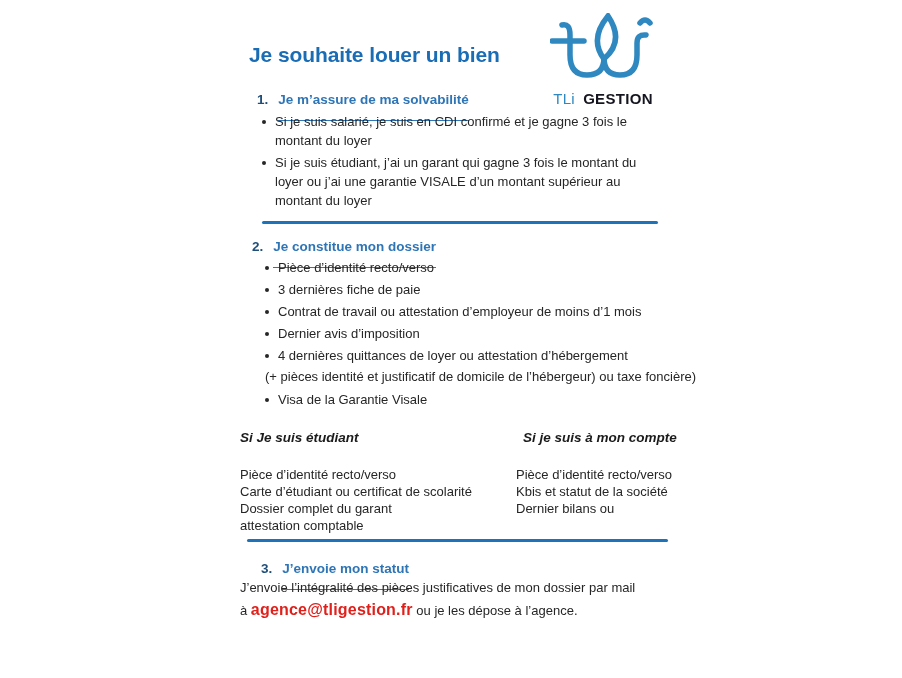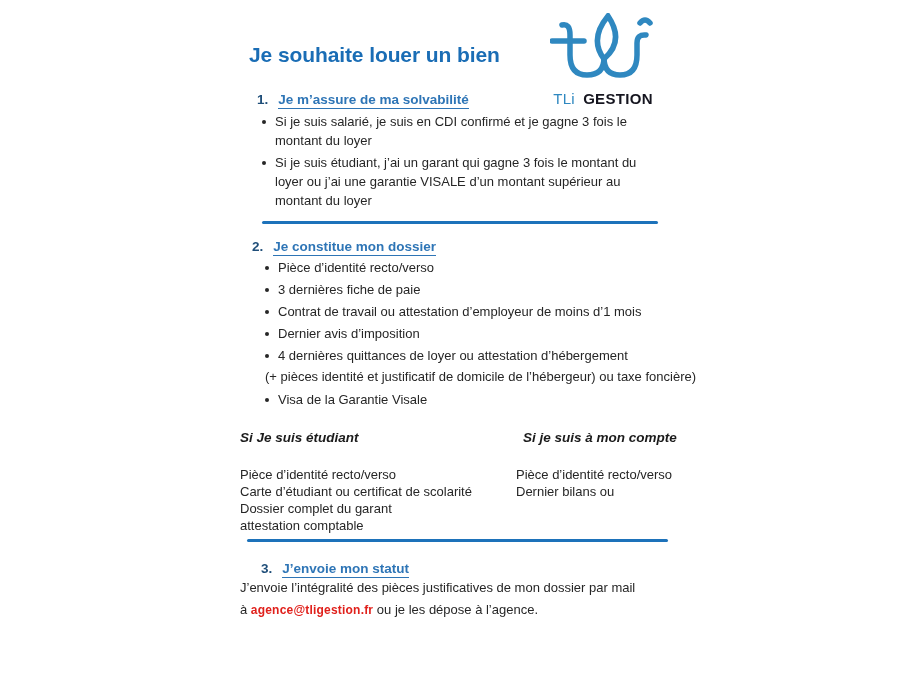--- a/index.html
+++ b/index.html
@@ -21,21 +21,21 @@
     letter-spacing:-0.1px;color:var(--title-blue);}
 
   .logo{position:absolute;left:541px;top:13px;width:124px;text-align:center;}
   .logo svg{display:block;margin:0 auto;}
   .wordmark{margin-top:5px;font-size:15px;white-space:nowrap;}
   .wordmark .brand{color:var(--logo-blue);font-weight:400;letter-spacing:0.3px;}
   .wordmark .suffix{color:var(--brand-dark);font-weight:700;letter-spacing:0.3px;margin-left:4px;}
 
   .sec-heading{position:absolute;font-size:13.5px;font-weight:700;white-space:nowrap;}
   .sec-heading .num{color:var(--number-navy);margin-right:10px;}
-  .sec-heading .txt{color:var(--heading-blue);border-bottom:1.5px solid var(--heading-blue);padding-bottom:1px;}
+  .sec-heading .txt{color:var(--heading-blue);border-bottom:1.5px solid var(--heading-blue);padding-bottom:13px;}
   .h1{left:257px;top:92px;}
   .h2{left:252px;top:239px;}
   .h3{left:261px;top:561px;}
 
   .blist{position:absolute;list-style:none;font-size:13px;line-height:19px;}
   .blist li{display:flex;margin-bottom:3px;}
   .blist .dot{flex:none;width:4px;height:4px;border-radius:50%;background:var(--text-dark);margin:8px 9px 0 0;}
   .list1{left:262px;top:112px;width:385px;}
   .list2{left:265px;top:258px;width:432px;}
   .hangline{font-size:13px;line-height:18.5px;margin:0 0 3px 0;width:432px;}
@@ -45,21 +45,21 @@
   .divider2{left:247px;top:539px;width:421px;}
 
   .col{position:absolute;top:429px;font-size:13px;line-height:17px;}
   .col .col-header{font-size:13.5px;font-weight:700;font-style:italic;color:#1b1b1b;margin-bottom:20px;}
   .col-left{left:240px;width:270px;}
   .col-right{left:516px;width:180px;}
   .col-right .col-header{margin-left:7px;}
 
   .closing{position:absolute;left:240px;top:579px;width:450px;font-size:13px;line-height:18px;}
   .closing .line2{margin-top:4px;}
-  .email{font-size:12px;font-weight:700;color:var(--email-red);letter-spacing:0.2px;}
+  .email{font-size:16px;font-weight:700;color:var(--email-red);letter-spacing:0.2px;}
 </style>
 </head>
 <body>
 
 <div class="page">
 
   <div class="doc-title">Je souhaite louer un bien</div>
 
   <div class="logo">
     <svg width="106" height="72" viewBox="0 0 106 72" fill="none" stroke="#2f88c0" stroke-width="5.5" stroke-linecap="round">
@@ -124,20 +124,21 @@
   <div class="col col-left">
     <div class="col-header">Si Je suis étudiant</div>
     <div>Pièce d’identité recto/verso</div>
     <div>Carte d’étudiant ou certificat de scolarité</div>
     <div>Dossier complet du garant</div>
     <div>attestation comptable</div>
   </div>
   <div class="col col-right">
     <div class="col-header">Si je suis à mon compte</div>
     <div>Pièce d’identité recto/verso</div>
+    <div>Kbis et statut de la société</div>
     <div>Dernier bilans ou</div>
   </div>
 
   <div class="divider divider2"></div>
 
   <div class="sec-heading h3">
     <span class="num">3.</span><span class="txt">J’envoie mon statut</span>
   </div>
   <div class="closing">
     <div class="line1">J’envoie l’intégralité des pièces justificatives de mon dossier par mail</div>

